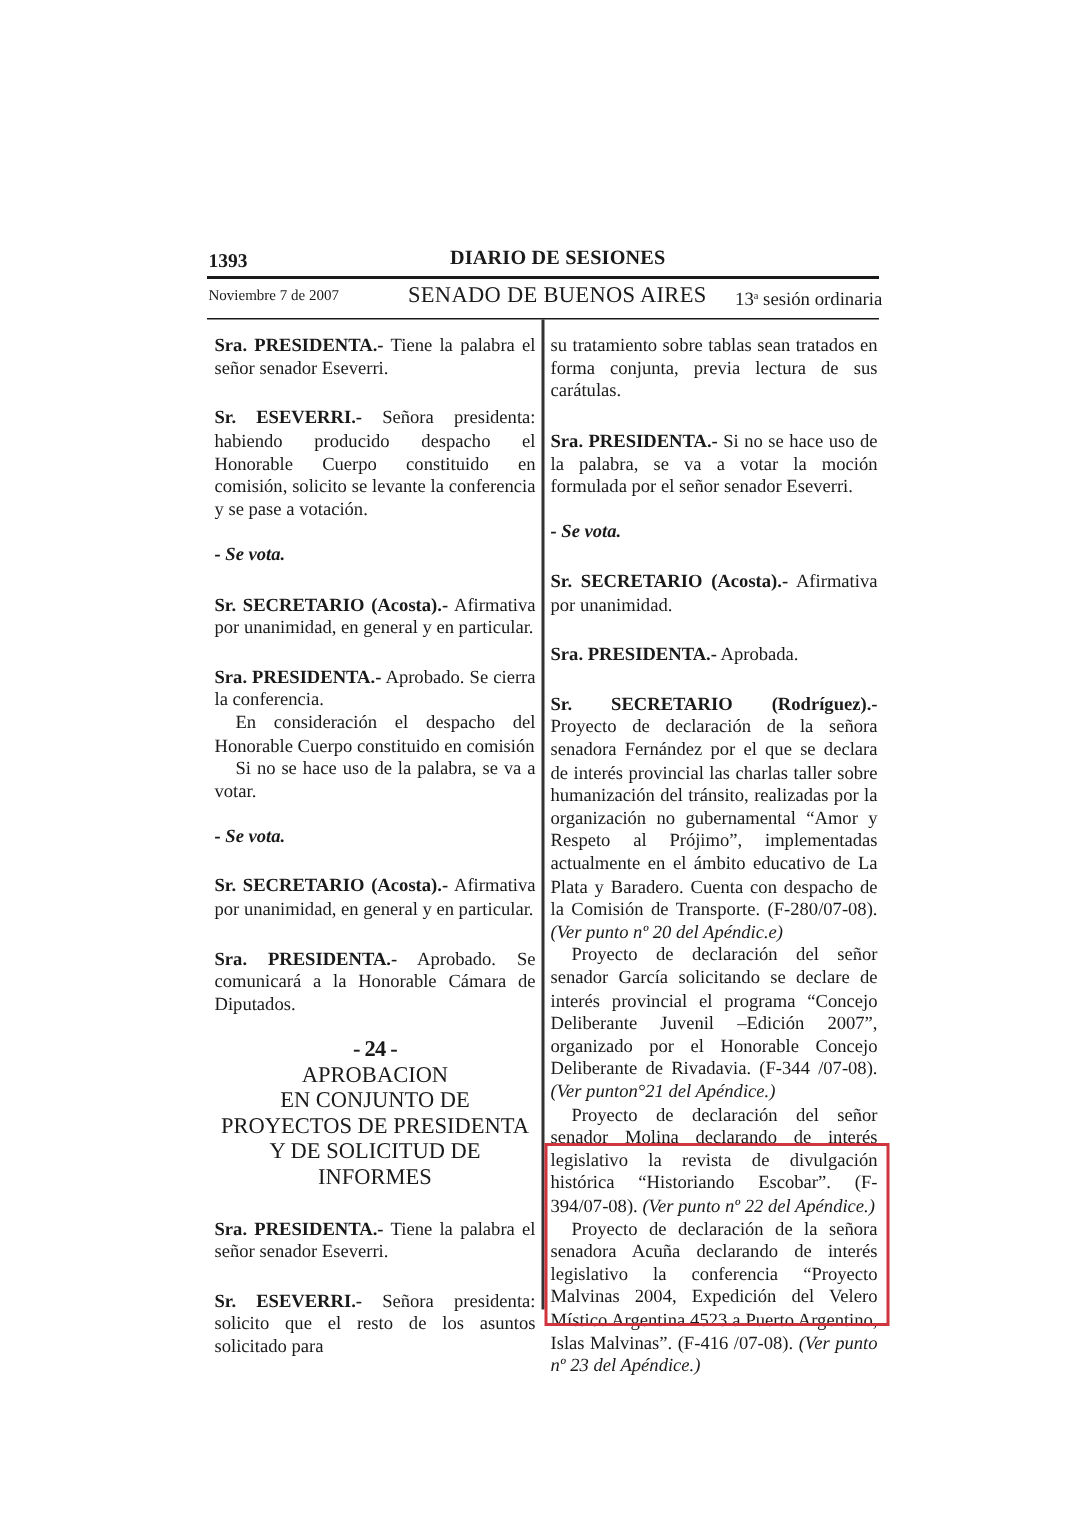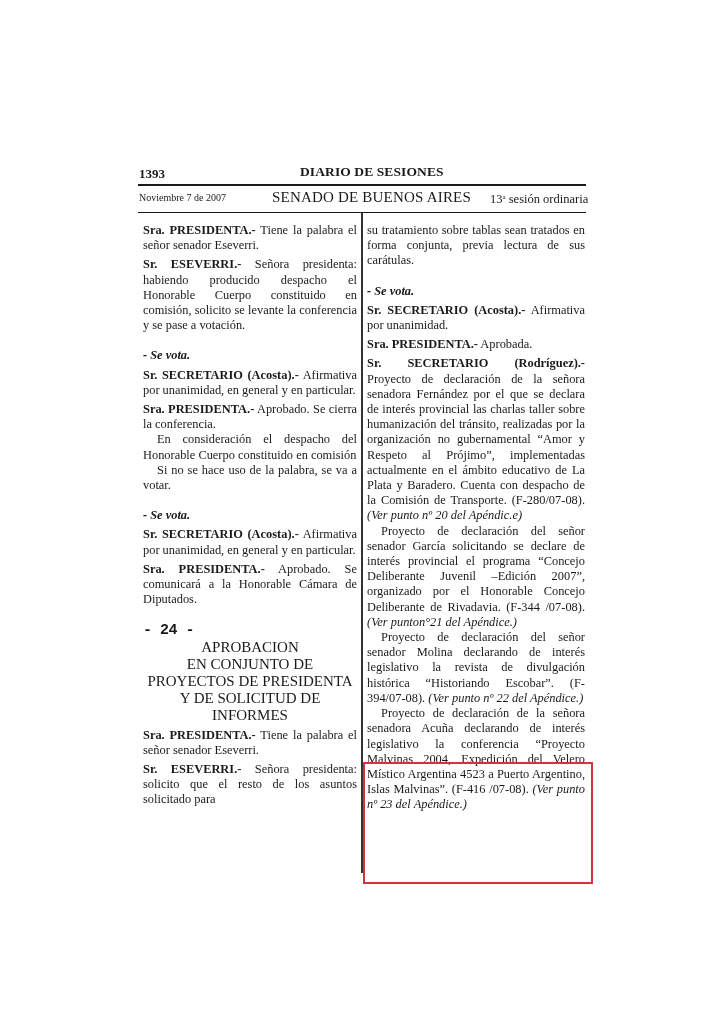--- a/index.html
+++ b/index.html
@@ -16,27 +16,27 @@
   .hdr-session sup { font-size:7px; vertical-align:4px; }
   .rule-thin { position:absolute; left:138px; top:212px; width:448px; height:1px; background:#1a1a1a; }
 
   .col-divider { position:absolute; left:361px; top:213px; width:2px; height:660px; background:#333; }
 
   .col { position:absolute; font-size:12.4px; line-height:15.2px; text-align:justify; }
   .col-left { left:143px; top:223px; width:214px; }
   .col-right { left:367px; top:223px; width:218px; }
 
   .p { margin:0; }
-  .gap { margin-top:4px; }
+  .gap { margin-top:18px; }
   .indent { text-indent:14px; }
   .speaker { font-weight:bold; }
   .vote { font-style:italic; text-align:left; margin-top:15px;font-weight:bold; }
   .ref { font-style:italic; }
 
-  .sec-num { font-family:Liberation Mono, monospace; font-weight:bold; font-size:15px; margin-top:16px; letter-spacing:-0.5px; }
+  .sec-num { text-align:center; font-family:Liberation Serif, serif; font-weight:bold; font-size:15px; margin-top:16px; letter-spacing:-0.5px; }
   .sec-title { text-align:center; font-size:15px; line-height:17px; }
 
   .highlight { position:absolute; left:363px; top:762px; width:230px; height:122px;
                border:2px solid #d0343c; box-sizing:border-box; }
 </style>
 </head>
 <body>
 
 <div class="page">
 
@@ -69,20 +69,21 @@
       <div>PROYECTOS DE PRESIDENTA</div>
       <div>Y DE SOLICITUD DE INFORMES</div>
     </div>
 
     <p class="p gap"><span class="speaker">Sra. PRESIDENTA.-</span><span> Tiene la palabra el señor senador  Eseverri.</span></p>
     <p class="p gap"><span class="speaker">Sr. ESEVERRI.-</span><span> Señora presidenta: solicito que el resto de los asuntos solicitado para</span></p>
   </div>
 
   <div class="col col-right">
     <p class="p">su tratamiento sobre tablas sean tratados en forma conjunta, previa lectura de sus carátulas.</p>
+    <p class="p gap"><span class="speaker">Sra. PRESIDENTA.-</span><span> Si no se hace uso de la palabra, se va a votar la moción formulada por el señor senador  Eseverri.</span></p>
     <p class="p vote">- Se vota.</p>
     <p class="p gap"><span class="speaker">Sr. SECRETARIO (Acosta).-</span><span>  Afirmativa por unanimidad.</span></p>
     <p class="p gap"><span class="speaker">Sra. PRESIDENTA.-</span><span> Aprobada.</span></p>
     <p class="p gap"><span class="speaker">Sr. SECRETARIO (Rodríguez).-</span><span> Proyecto de declaración de la señora senadora Fernández por el que se declara de interés provincial las charlas taller sobre humanización del tránsito, realizadas por la organización no gubernamental “Amor y Respeto al Prójimo”, implementadas actualmente en el ámbito educativo de La Plata y  Baradero. Cuenta con despacho de la Comisión de Transporte. (F-280/07-08). </span><span class="ref">(Ver punto nº 20 del Apéndic.e)</span></p>
     <p class="p indent"><span>Proyecto de declaración del señor senador García  solicitando se declare de interés provincial el programa “Concejo Deliberante Juvenil –Edición 2007”, organizado por el Honorable Concejo Deliberante de Rivadavia. (F-344 /07-08).</span><span class="ref">(Ver punton°21 del Apéndice.)</span></p>
     <p class="p indent"><span>Proyecto de declaración del señor senador Molina declarando de interés legislativo la revista de divulgación histórica “Historiando Escobar”. (F-394/07-08). </span><span class="ref">(Ver punto nº 22 del Apéndice.)</span></p>
     <p class="p indent"><span>Proyecto de declaración de la señora senadora Acuña declarando de interés legislativo la conferencia “Proyecto Malvinas 2004, Expedición del Velero Místico Argentina 4523 a Puerto Argentino, Islas Malvinas”. (F-416 /07-08). </span><span class="ref">(Ver punto nº 23 del Apéndice.)</span></p>
   </div>
 
   <div class="highlight" style="border-color: rgb(208, 52, 60);"></div>

